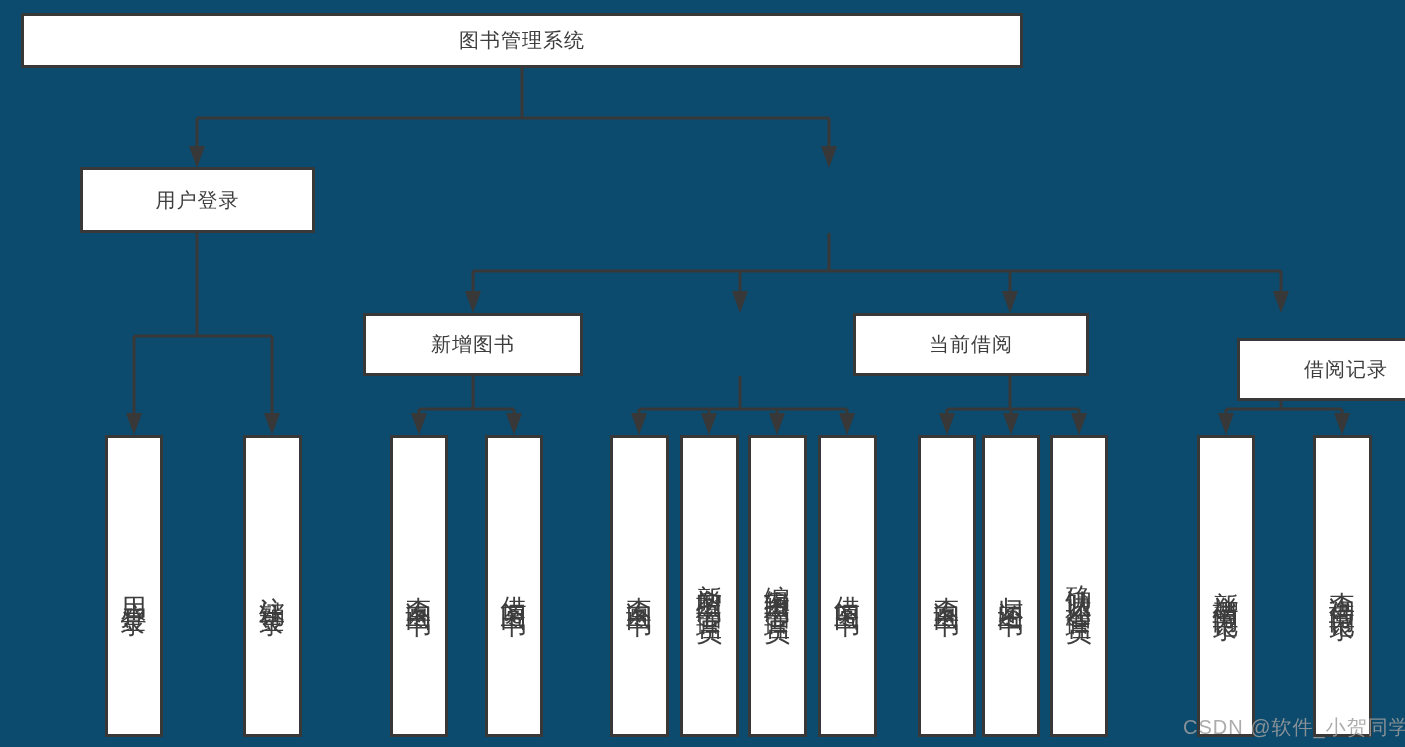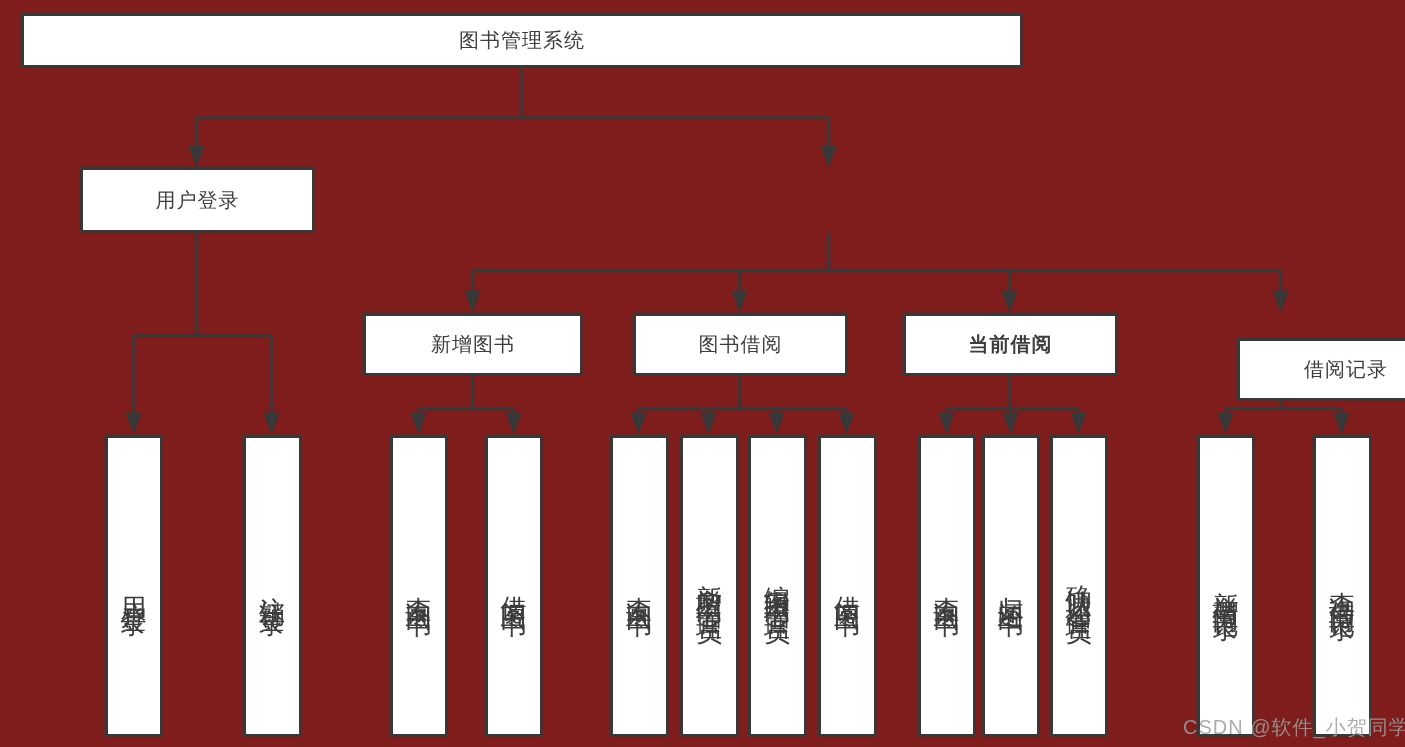--- a/index.html
+++ b/index.html
@@ -5,21 +5,21 @@
   html, body {
     margin: 0;
     padding: 0;
     background: #ffffff;
     font-family: "Liberation Sans", "DejaVu Sans", sans-serif;
   }
   .stage {
     position: relative;
     width: 1405px;
     height: 747px;
-    background: #7f1d1d;
+    background: #0c4a6e;
     overflow: hidden;
   }
   .connectors {
     position: absolute;
     left: 0; top: 0;
     width: 1405px;
     height: 747px;
     z-index: 1;
   }
   .box {
@@ -33,21 +33,21 @@
     justify-content: center;
     z-index: 2;
   }
   .hbox { font-size: 20px; letter-spacing: 1px; }
   .root-box   { left: 21px;   top: 13px;  width: 1002px; height: 55px; }
   .user-login { left: 80px;   top: 167px; width: 235px;  height: 66px; }
   .book-mgmt  { left: 711px;  top: 167px; width: 236px;  height: 66px; }
   .l3 { top: 313px; height: 63px; }
   .new-book-rec   { left: 363px;  width: 220px; }
   .book-borrow    { left: 633px;  width: 215px; }
-  .current-borrow { left: 903px;  width: 215px; font-weight: bold; }
+  .current-borrow { left: 853px;  width: 236px; }
   .borrow-records { left: 1237px; width: 218px; margin-top: 25px; }
   .leaf {
     top: 435px;
     height: 302px;
     width: 58px;
   }
   .leaf .vtext {
     writing-mode: vertical-rl;
     text-orientation: mixed;
     font-size: 26px;
@@ -116,21 +116,20 @@
       <polygon points="1218,413 1234,413 1226,435"></polygon>
       <polygon points="1334,413 1350,413 1342,435"></polygon>
     </g>
   </svg>
 
   <div class="box hbox root-box">图书管理系统</div>
 
   <div class="box hbox user-login">用户登录</div>
 
   <div class="box hbox l3 new-book-rec">新增图书</div>
-  <div class="box hbox l3 book-borrow">图书借阅</div>
   <div class="box hbox l3 current-borrow">当前借阅</div>
   <div class="box hbox l3 borrow-records">借阅记录</div>
 
   <div class="box leaf lf1">
     <span class="vtext">用户登录</span>
   </div>
   <div class="box leaf lf2">
     <span class="vtext">注销登录</span>
   </div>
   <div class="box leaf lf3">

